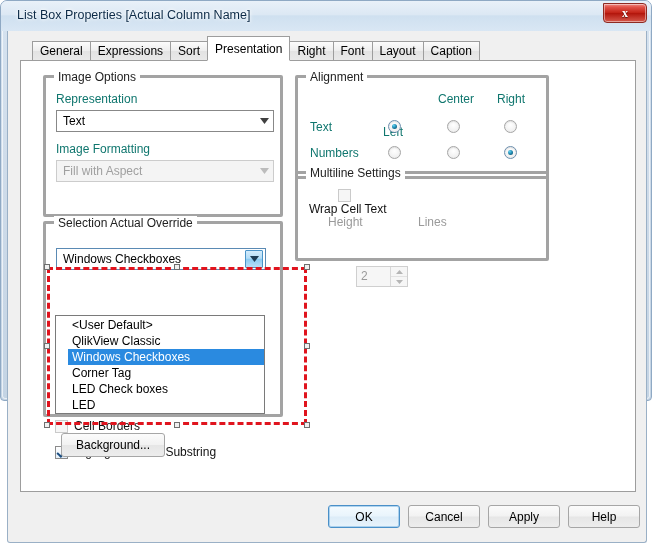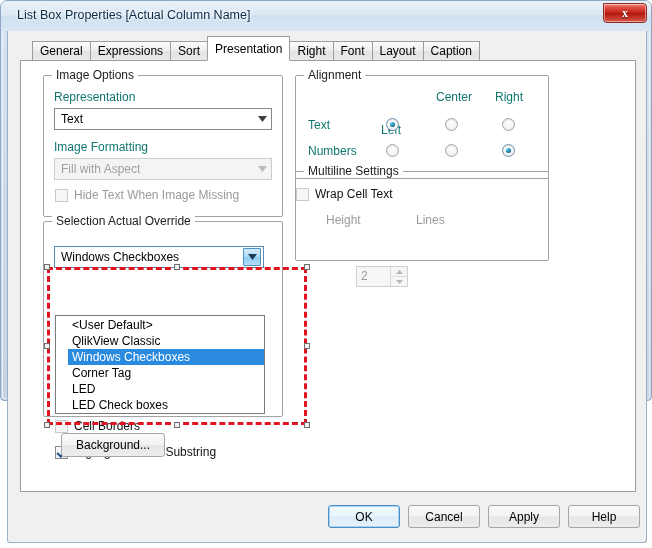--- a/index.html
+++ b/index.html
@@ -111,21 +111,21 @@
     position: absolute;
     left: 12px; top: 29px;
     width: 616px; height: 432px;
     background: #ffffff;
     border: 1px solid #9d9d9d;
   }
 
   
   .groupbox {
     position: absolute;
-    border: 1px solid #a3a3a3;
+    border: 3px solid #a3a3a3;
     border-radius: 2px;
     text-decoration: underline;
   }
   .groupbox > .gb-title {
     position: absolute;
     top: -8px; left: 8px;
     background: #ffffff;
     padding: 0 4px;
     font-size: 12px;
     color: #222;
@@ -399,24 +399,20 @@
 
         <div class="combo plain disabled" style="left:10px; top:82px; width:218px;">
           <div class="combo-text">Fill with Aspect</div>
           <div class="combo-arrow">
             <svg width="9" height="6" viewBox="0 0 9 6">
                 <path d="M0 0 L9 0 L4.5 6 Z"></path>
               </svg>
           </div>
         </div>
 
-        <div class="cbrow" style="left:11px; top:112px;">
-          <div class="cb disabled"></div>
-          <div class="cb-label disabled">Hide Text When Image Missing</div>
-        </div>
       </div>
 
       <div class="groupbox" id="gb-alignment">
         <div class="gb-title">Alignment</div>
 
         <div class="field-label" style="left:85px; top:14px;margin-top:33px;">Left</div>
         <div class="field-label" style="left:140px; top:14px;">Center</div>
         <div class="field-label" style="left:199px; top:14px;">Right</div>
 
         <div class="field-label" style="left:12px; top:42px;">Text</div>
@@ -427,21 +423,21 @@
         <div class="radio" style="left:206px; top:42px;"></div>
 
         <div class="radio" style="left:90px; top:68px;"></div>
         <div class="radio" style="left:149px; top:68px;"></div>
         <div class="radio on" style="left:206px; top:68px;"></div>
       </div>
 
       <div class="groupbox" id="gb-multiline">
         <div class="gb-title">Multiline Settings</div>
 
-        <div class="cbrow" style="left:0; top:15px;">
+        <div class="cbrow" style="left:11px; top:15px;flex-direction:column;">
           <div class="cb disabled"></div>
           <div class="cb-label">Wrap Cell Text</div>
         </div>
 
         <div class="field-label disabled" style="left:30px; top:41px;">Height</div>
 
         <div class="field-label disabled" style="left:120px; top:41px;">Lines</div>
       </div>
 
       <div id="spinner">
@@ -471,22 +467,22 @@
               </svg>
           </div>
         </div>
       </div>
 
       <div id="dropdown-list">
         <div class="dd-item">&lt;User Default&gt;</div>
         <div class="dd-item">QlikView Classic</div>
         <div class="dd-item selected">Windows Checkboxes</div>
         <div class="dd-item">Corner Tag</div>
+        <div class="dd-item">LED Check boxes</div>
         <div class="dd-item">LED</div>
-        <div class="dd-item">LED Check boxes</div>
       </div>
 
       <div class="cbrow" style="left:34px; top:358px;">
         <div class="cb disabled"></div>
         <div class="cb-label">Cell Borders</div>
       </div>
 
       <div class="cbrow" style="left:34px; top:384px;">
         <div class="cb checked"></div>
         <div class="cb-label">Highlight Search Substring</div>

